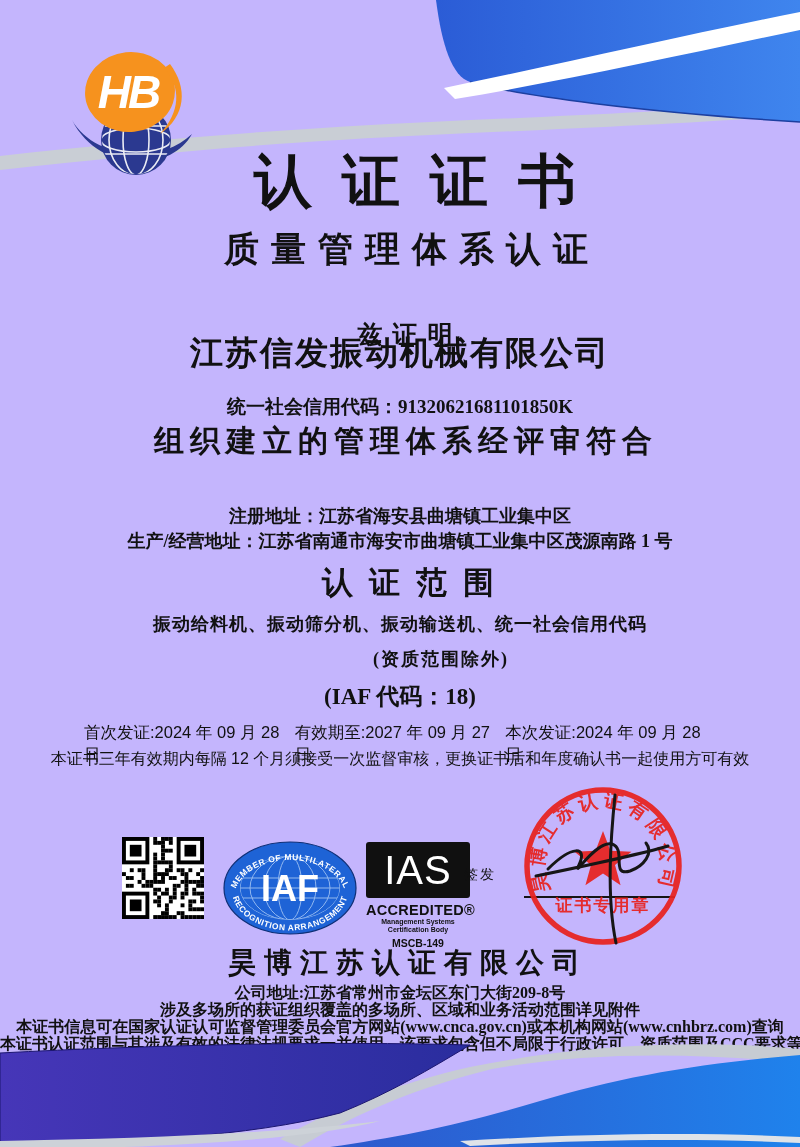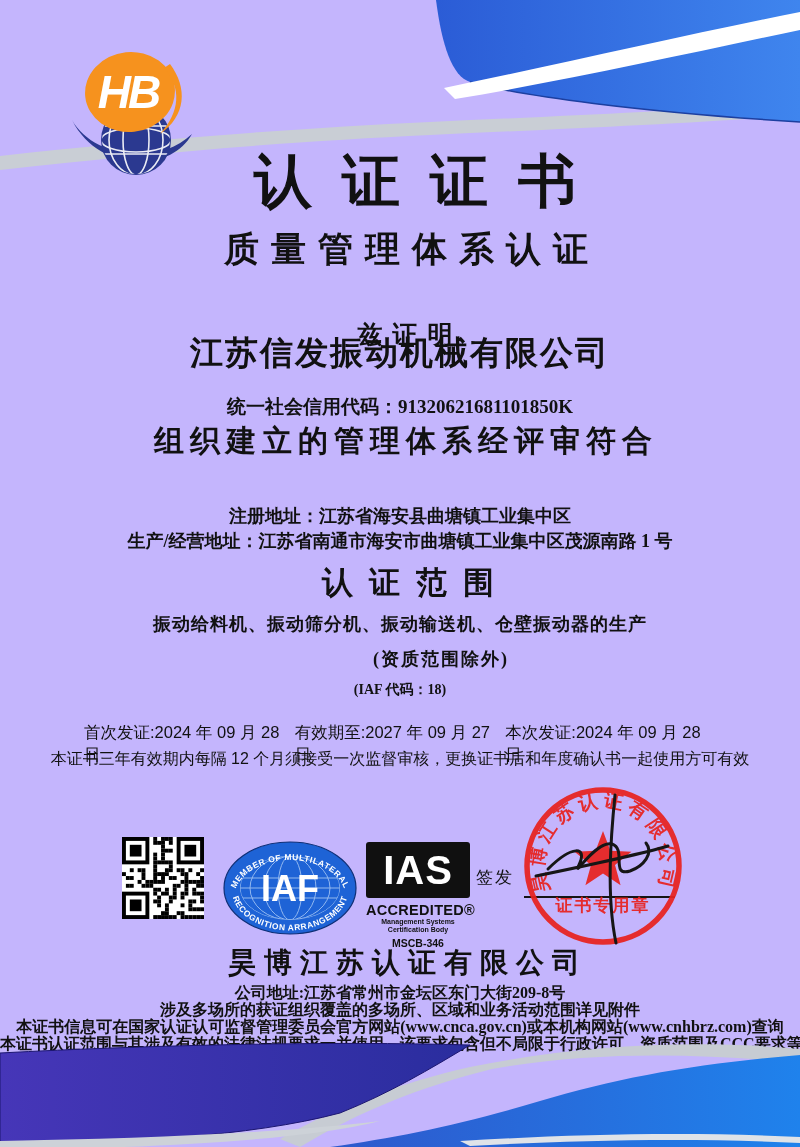--- a/index.html
+++ b/index.html
@@ -15,36 +15,36 @@
   #certify{top:318px;font-size:25px;font-weight:600;letter-spacing:10px;padding-left:10px;}
   #company{top:331px;font-size:33px;font-weight:bold;letter-spacing:2px;}
   #creditcode{top:394px;font-size:19px;font-weight:bold;}
   #stmt1{top:421px;font-size:30px;font-weight:600;letter-spacing:6px;padding-left:6px;}
   #stmt2{top:458px;font-size:30px;font-weight:600;}
   #regaddr{top:504px;font-size:18px;font-weight:bold;}
   #opaddr{top:529px;font-size:18px;font-weight:bold;}
   #scopetitle{top:562px;font-size:31px;font-weight:bold;letter-spacing:16px;padding-left:16px;}
   #scope{top:612px;font-size:18px;font-weight:bold;letter-spacing:1px;}
   #scopenote1{top:647px;font-size:18px;font-weight:bold;letter-spacing:2px;padding-left:41px;}
-  #scopenote2{top:681px;font-size:14px;font-weight:bold;}
+  #scopenote2{top:681px;font-size:23px;font-weight:bold;}
 
   #dates{top:722px;left:84px;right:84px;width:auto;display:flex;justify-content:space-between;
          font-size:16.5px;}
   #datenote{top:749px;font-size:16px;}
 
   #qr{left:122px;top:836px;width:82px;height:84px;}
   #iaf{left:222px;top:840px;width:136px;height:96px;}
   #ias{left:366px;top:842px;width:104px;text-align:center;font-family:"Liberation Sans",sans-serif;}
-  .ias-box{height:56px;background:#101010;border-radius:3px;color:#fff;font-weight:bold;
+  .ias-box{height:56px;background:#101010;border-radius:3px;color:#fff;font-weight:normal;
            font-size:40px;line-height:56px;letter-spacing:1px;}
   .ias-acc{font-weight:bold;font-size:14.5px;letter-spacing:.3px;margin-top:4px;}
   .ias-small{font-weight:bold;font-size:7px;line-height:8px;}
   .ias-code{font-weight:bold;font-size:10.5px;margin-top:3px;}
 
-  #sign-label{left:476px;top:866px;font-size:17px;letter-spacing:2px;}
+  #sign-label{left:464px;top:866px;font-size:14px;letter-spacing:2px;}
   #sign-line{left:524px;top:896px;width:151px;height:2px;background:#151515;z-index:1;}
   #stamp{left:518px;top:783px;width:170px;height:170px;z-index:2;}
 
   #org{top:944px;font-size:28px;font-weight:bold;letter-spacing:8px;padding-left:8px;}
   #addr2{top:983px;font-size:16px;font-weight:bold;}
   #fline1{top:1000px;font-size:16px;font-weight:bold;}
   #fline2{top:1017px;font-size:16px;font-weight:bold;}
   #fline3{top:1034px;font-size:16px;font-weight:bold;}
 
   #top-deco{left:0;top:0;width:800px;height:185px;}
@@ -95,21 +95,21 @@
   <div id="certify" class="row">兹证明</div>
   <div id="company" class="row">江苏信发振动机械有限公司</div>
   <div id="creditcode" class="row">
     <span>统一社会信用代码：</span><span>91320621681101850K</span>
   </div>
   <div id="stmt1" class="row">组织建立的管理体系经评审符合</div>
   <div id="regaddr" class="row">注册地址：江苏省海安县曲塘镇工业集中区</div>
   <div id="opaddr" class="row">生产/经营地址：江苏省南通市海安市曲塘镇工业集中区茂源南路 1 号</div>
 
   <div id="scopetitle" class="row">认证范围</div>
-  <div id="scope" class="row">振动给料机、振动筛分机、振动输送机、仓壁振动器的生产</div>
+  <div id="scope" class="row">振动给料机、振动筛分机、振动输送机、统一社会信用代码</div>
   <div id="scopenote1" class="row">(资质范围除外)</div>
   <div id="scopenote2" class="row">(IAF 代码：18)</div>
 
   <div id="dates" class="abs hei">
     <span>首次发证:2024 年 09 月 28 日</span>
     <span>有效期至:2027 年 09 月 27 日</span>
     <span>本次发证:2024 年 09 月 28 日</span>
   </div>
   <div id="datenote" class="row hei">本证书三年有效期内每隔 12 个月须接受一次监督审核，更换证书后和年度确认书一起使用方可有效</div>
 
@@ -275,21 +275,21 @@
       <textPath href="#iafBot" startOffset="50%" text-anchor="middle">RECOGNITION ARRANGEMENT</textPath>
     </text>
     <text x="68" y="61" font-family="Liberation Sans, sans-serif" font-size="36" font-weight="bold" fill="#ffffff" text-anchor="middle">IAF</text>
   </svg>
 
   <div id="ias" class="abs">
     <div class="ias-box">IAS</div>
     <div class="ias-acc">ACCREDITED®</div>
     <div class="ias-small">Management Systems</div>
     <div class="ias-small">Certification Body</div>
-    <div class="ias-code">MSCB-346</div>
+    <div class="ias-code">MSCB-149</div>
   </div>
 
   <div id="sign-label" class="abs hei">签发</div>
   <div id="sign-line" class="abs"></div>
 
   <svg id="stamp" class="abs" viewBox="0 0 170 170">
     <g opacity="0.93">
       <circle cx="85" cy="83" r="76" fill="none" stroke="#e8221f" stroke-width="5.5"></circle>
       <path fill="#e8221f" d="M85,48 l7.4,19.8 21.1,0.9 -16.5,13.2 5.6,20.4 -17.6,-11.7 -17.6,11.7 5.6,-20.4 -16.5,-13.2 21.1,-0.9 Z"></path>
       <defs>

